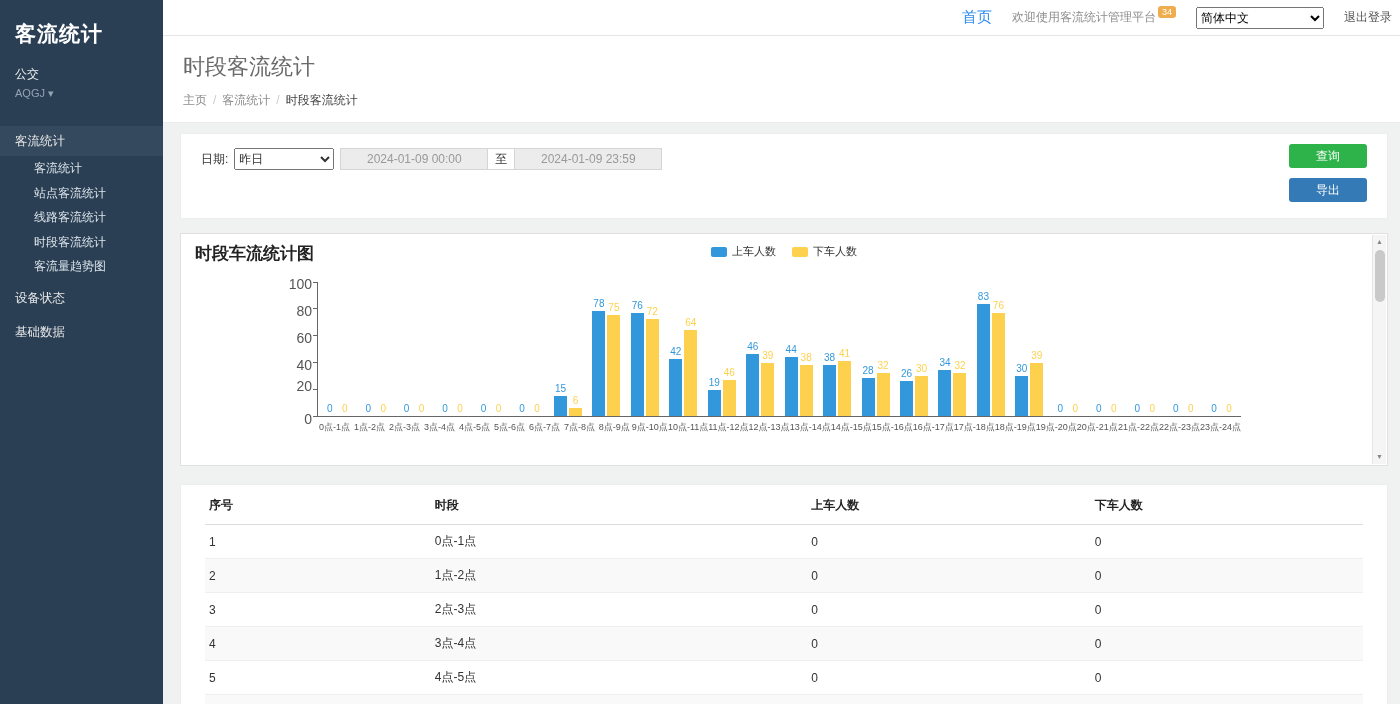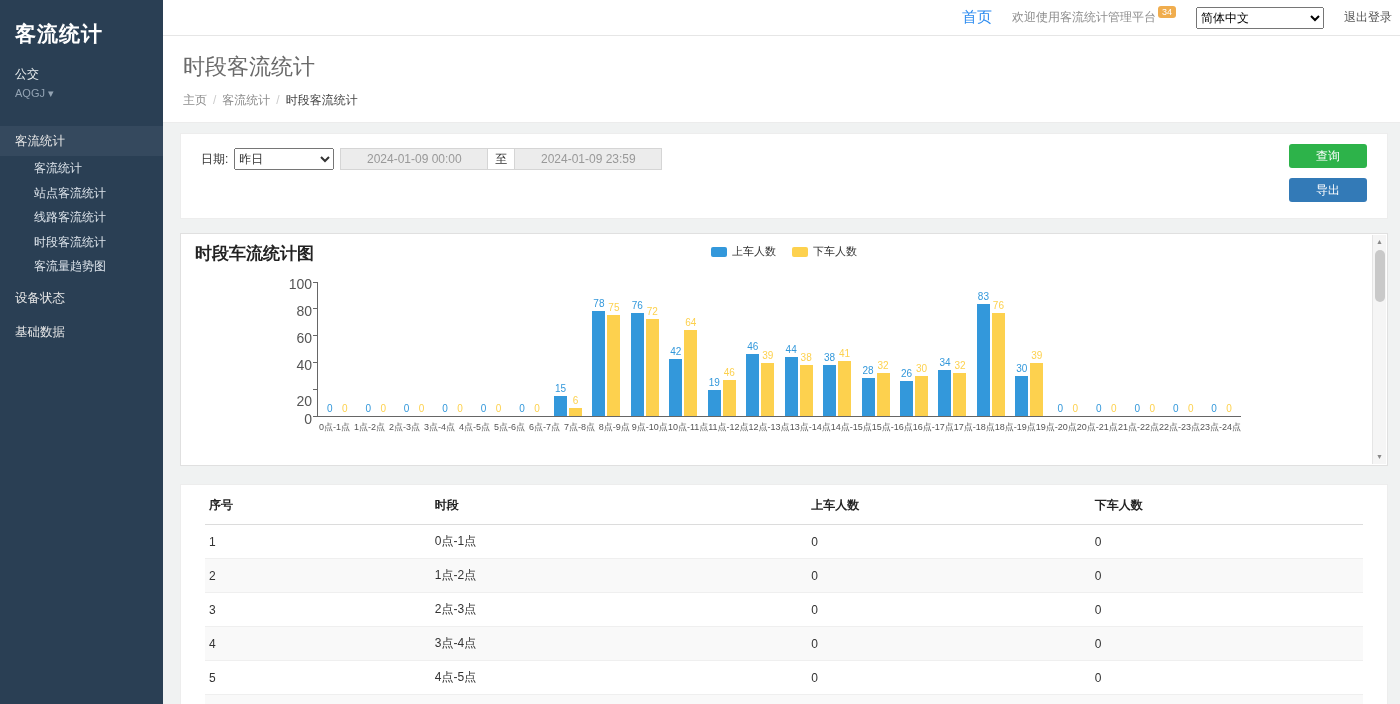--- a/index.html
+++ b/index.html
@@ -395,21 +395,21 @@
                 <div class="bar" style="background: rgb(51, 152, 219); height: 0px;"></div>
               </div>
               <div class="bar-wrap">
                 <div class="bar-value" style="color: rgb(253, 209, 78);">0</div>
                 <div class="bar" style="background: rgb(253, 209, 78); height: 0px;"></div>
               </div>
             </div>
           </div>
       <div class="y-label" style="top: 129px;">0</div>
           <div class="y-tick" style="top: 134px;"></div>
-          <div class="y-label" style="top: 111px;">20</div>
+          <div class="y-label" style="top: 96px;">20</div>
           <div class="y-tick" style="top: 107px;"></div>
           <div class="y-label" style="top: 75px;">40</div>
           <div class="y-tick" style="top: 80px;"></div>
           <div class="y-label" style="top: 48px;">60</div>
           <div class="y-tick" style="top: 53px;"></div>
           <div class="y-label" style="top: 21px;">80</div>
           <div class="y-tick" style="top: 26px;"></div>
           <div class="y-label" style="top: -6px;">100</div>
           <div class="y-tick" style="top: 0px;"></div>
         </div>

